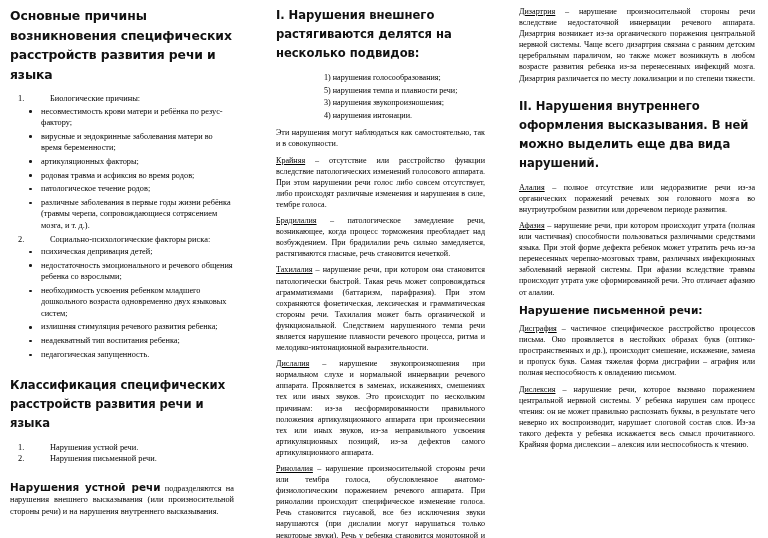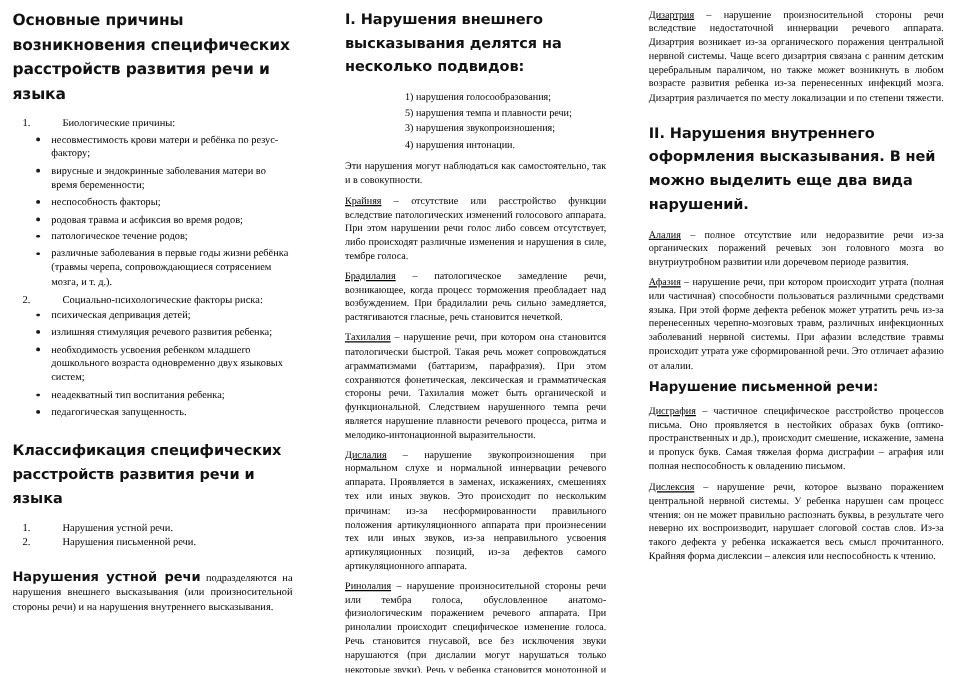--- a/index.html
+++ b/index.html
@@ -151,21 +151,21 @@
       <li>
         <span class="dot"></span>
         <span>несовместимость крови матери и ребёнка по резус-фактору;</span>
       </li>
       <li>
         <span class="dot"></span>
         <span>вирусные и эндокринные заболевания матери во время беременности;</span>
       </li>
       <li>
         <span class="dot"></span>
-        <span>неспособность факторы;</span>
+        <span>артикуляционных факторы;</span>
       </li>
       <li>
         <span class="dot"></span>
         <span> родовая травма и асфиксия во время родов;</span>
       </li>
       <li>
         <span class="dot"></span>
         <span>патологическое течение родов;</span>
       </li>
       <li>
@@ -181,25 +181,29 @@
       </li>
     </ol>
 
     <ul class="bul">
       <li>
         <span class="dot"></span>
         <span>психическая депривация детей;</span>
       </li>
       <li>
         <span class="dot"></span>
+        <span>недостаточность эмоционального и речевого общения ребенка со взрослыми;</span>
+      </li>
+      <li>
+        <span class="dot"></span>
+        <span>необходимость усвоения ребенком младшего дошкольного возраста одновременно двух языковых систем;</span>
+      </li>
+      <li>
+        <span class="dot"></span>
         <span>излишняя стимуляция речевого развития ребенка;</span>
-      </li>
-      <li>
-        <span class="dot"></span>
-        <span>необходимость усвоения ребенком младшего дошкольного возраста одновременно двух языковых систем;</span>
       </li>
       <li>
         <span class="dot"></span>
         <span>неадекватный тип воспитания ребенка;</span>
       </li>
       <li>
         <span class="dot"></span>
         <span>педагогическая запущенность.</span>
       </li>
     </ul>
@@ -224,21 +228,21 @@
     <div class="gap-xl"></div>
 
     <p class="body c1">
       <span class="run-head">Нарушения устной речи</span><span> подразделяются на нарушения внешнего высказывания (или произносительной стороны речи) и на нарушения внутреннего высказывания.</span>
     </p>
 
   </div>
 
   <div class="column col-2">
 
-    <h2 class="sec-head">I. Нарушения внешнего высказывания делятся на несколько подвидов:</h2>
+    <h2 class="sec-head">I. Нарушения внешнего растягиваются делятся на несколько подвидов:</h2>
 
     <div class="gap-m"></div>
 
     <ol class="inner-num">
       <li>1) нарушения голосообразования;</li>
       <li>5) нарушения темпа и плавности речи;</li>
       <li>3) нарушения звукопроизношения;</li>
       <li>4) нарушения интонации.</li>
     </ol>
 

